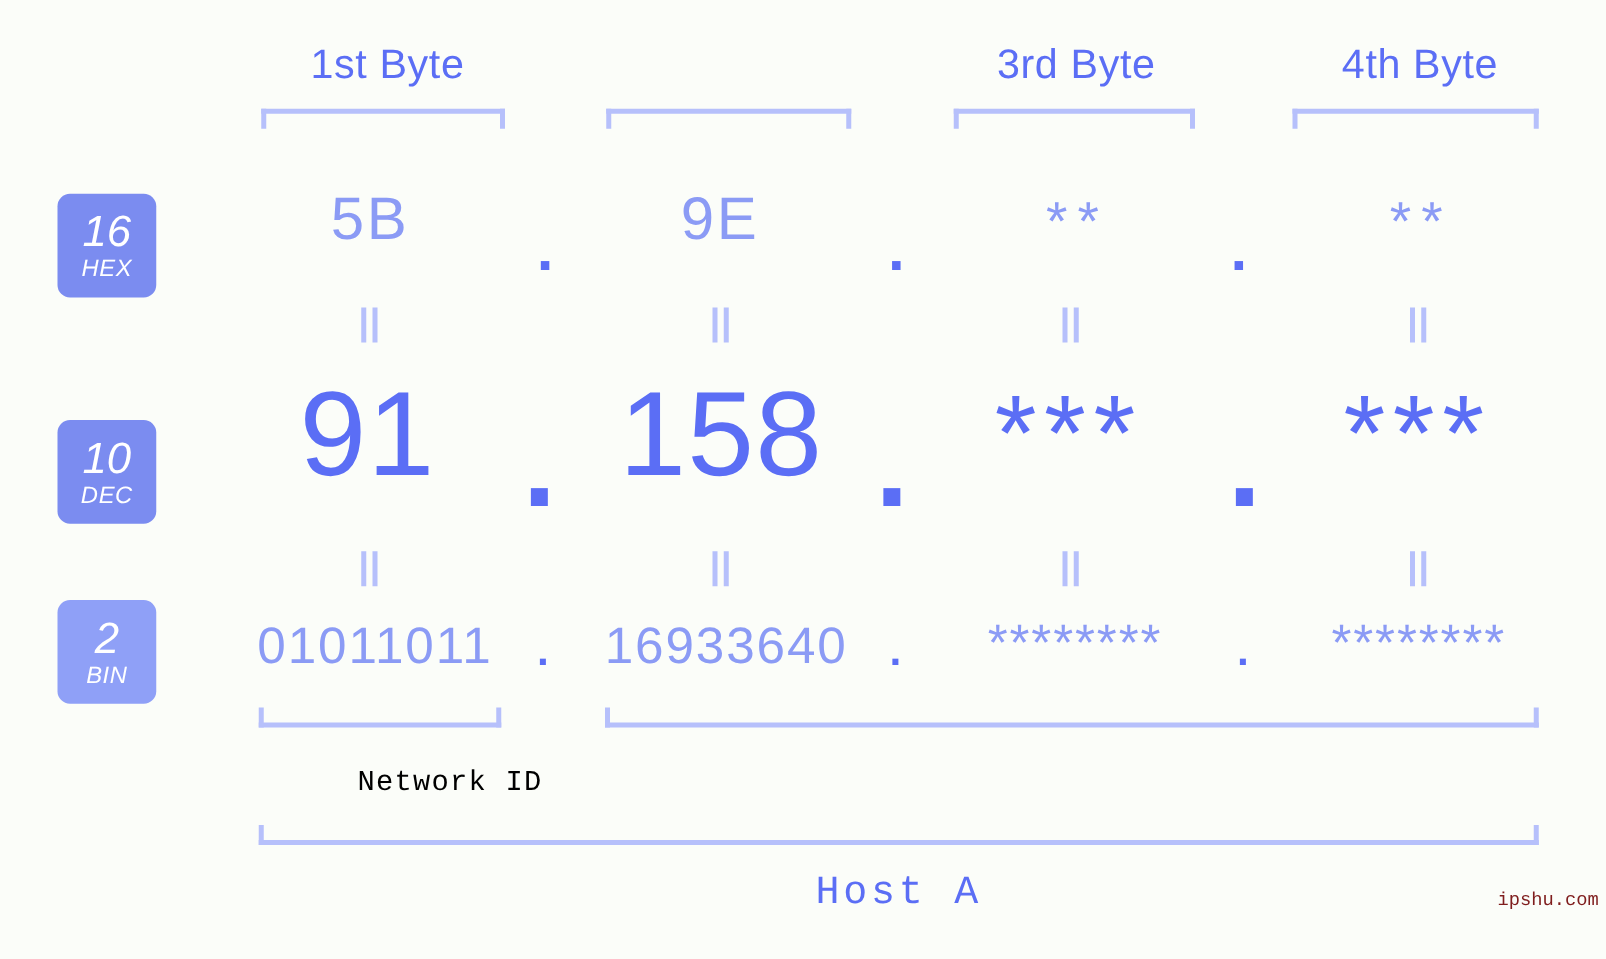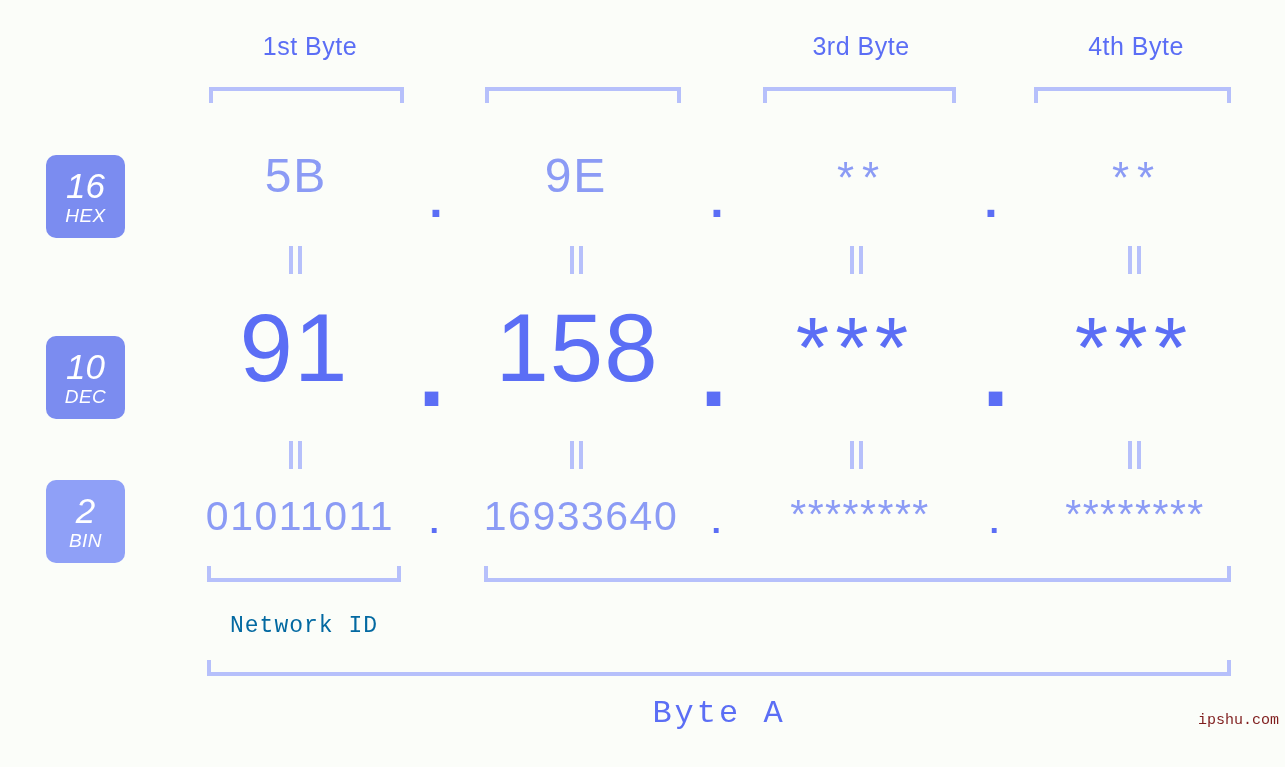--- a/index.html
+++ b/index.html
@@ -20,21 +20,21 @@
     background: #fbfdf9;
   }
 
   
   .byte-label {
     position: absolute;
     top: 32px;
     width: 260px;
     text-align: center;
     font-family: "Liberation Sans", sans-serif;
-    font-size: 25px;
+    font-size: 33px;
     color: #5b6ef5;
     letter-spacing: 0.5px;
     white-space: nowrap;
   }
 
   
   .bracket-top {
     position: absolute;
     height: 16px;
     border-top: 4px solid #b6c0fb;
@@ -179,22 +179,22 @@
     display: block;
   }
   .eq span.a { left: 0px; }
   .eq span.b { left: 9px; }
 
   
   .id-label {
     position: absolute;
     font-family: "Liberation Mono", monospace;
     font-size: 23px;
-    color: #0369a1;
-    text-align: center;
+    color: #000000;
+    text-align: right;
     letter-spacing: 1px;
     white-space: nowrap;
   }
 
   
   .class-label {
     position: absolute;
     font-family: "Liberation Mono", monospace;
     font-size: 32px;
     color: #5b6ef5;
@@ -305,17 +305,17 @@
     <div class="cell dot" style="left:980px;">.</div>
     <div class="cell stars" style="left:1005px; top:494px;">********</div>
   </div>
 
   <div class="bracket-bottom" style="left:207px; top:566px; width:194px;"></div>
   <div class="bracket-bottom" style="left:484px; top:566px; width:747px;"></div>
 
   <div class="id-label" style="left:174px; top:613px; width:260px;">Network ID</div>
 
   <div class="bracket-bottom" style="left:207px; top:660px; width:1024px;"></div>
-  <div class="class-label" style="left:207px; top:695px; width:1024px;">Byte A</div>
+  <div class="class-label" style="left:207px; top:695px; width:1024px;">Host A</div>
 
   <div class="watermark">ipshu.com</div>
 
 </div>
 
 </body></html>

